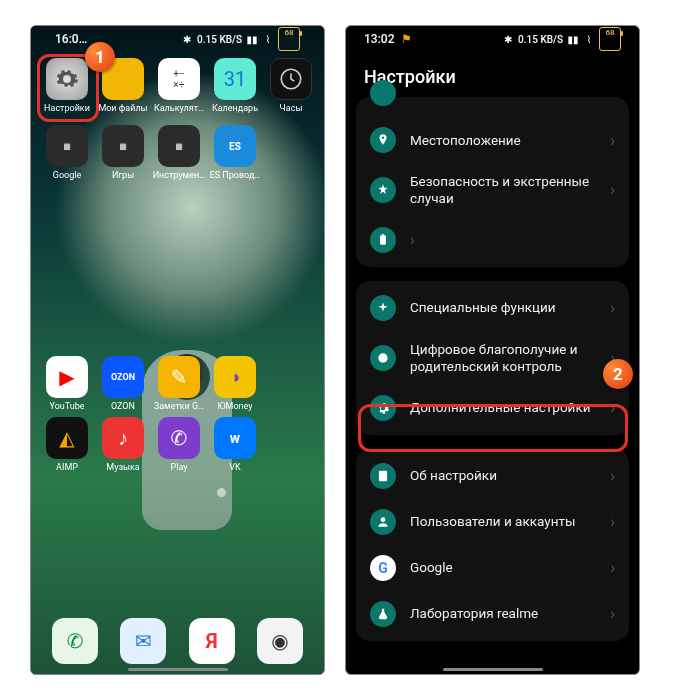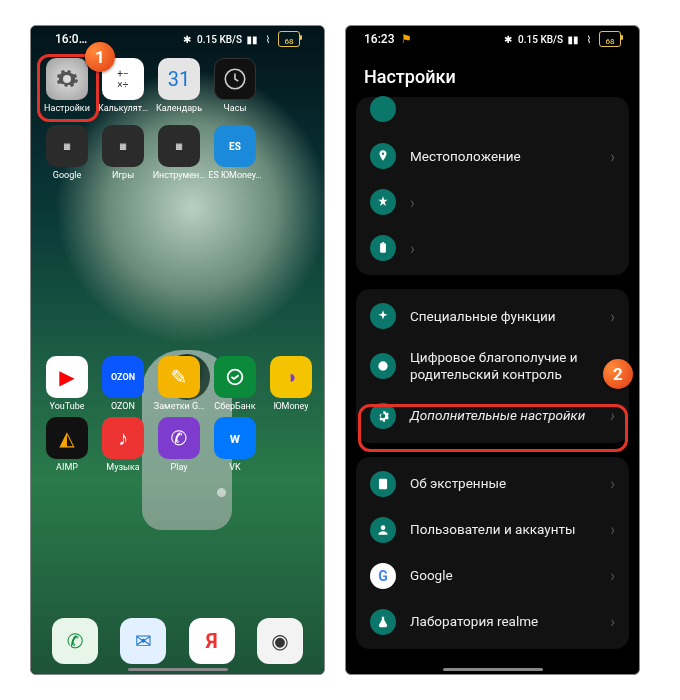--- a/index.html
+++ b/index.html
@@ -19,22 +19,22 @@
   }
   
   .status-bar {
     height: 26px; display: flex; justify-content: space-between;
     align-items: center; padding: 0 18px; font-size: 12px; font-weight: 500;
   }
   .status-left { display: flex; align-items: center; gap: 6px; }
   .status-right { display: flex; align-items: center; gap: 4px; font-size: 10px; }
   .status-ico { width: 12px; height: 12px; display: inline-flex; align-items: center; justify-content: center; }
   .battery {
-    width: 22px; height: 16px; border: 1px solid #e6c04a; border-radius: 3px;
-    display: flex; align-items: flex-end; justify-content: center;
+    width: 22px; height: 24px; border: 1px solid #e6c04a; border-radius: 3px;
+    display: flex; align-items: flex-start; justify-content: center;
     font-size: 8px; color: #e6c04a; position: relative;
   }
   .battery::after { content:""; position:absolute; right:-3px; top:3px; width:2px; height:5px; background:#e6c04a; border-radius:1px;}
   
   .home-bg {
     position: absolute; inset: 0;
     background:
       radial-gradient(ellipse 220px 220px at 55% 28%, #b8d0c0 0%, #6a8b7a 38%, rgba(0,0,0,0) 62%),
       radial-gradient(circle at 65% 72%, rgba(230,245,230,0.85) 0 4px, rgba(0,0,0,0) 5px),
       linear-gradient(180deg, #02141a 0%, #072a2e 18%, #0a3a38 30%, #1c5b44 50%, #2a7a4a 70%, #1d5338 100%);
@@ -70,21 +70,21 @@
     position:absolute; width:30px; height:30px; border-radius:50%;
     background: radial-gradient(circle at 30% 30%, #ff8a3a, #e23b12);
     color:#fff; font-weight:700; font-size:17px;
     display:flex;align-items:center;justify-content:center;
     box-shadow:0 1px 3px rgba(0,0,0,.5); z-index:6;
   }
   
   .ic-settings{background:radial-gradient(circle,#e0e0e0,#9e9e9e);} 
   .ic-files{background:#f2b705;}
   .ic-calc{background:#fff;}
-  .ic-cal{background:#e5e5e5;color:#1976d2;}
+  .ic-cal{background:#5eead4;color:#1976d2;}
   .ic-clock{background:#111;border:1px solid #333;}
   .ic-folder{background:#2b2b2b;}
   .ic-contacts{background:#0aa36f;}
   .ic-es{background:#1c8adb;border-radius:11px;}
   .ic-yt{background:#fff;color:#f00;}
   .ic-ozon{background:#0a57ff;color:#fff;font-size:9px;font-weight:700;}
   .ic-notes{background:#f4b400;}
   .ic-sber{background:#0a8a3a;}
   .ic-yoom{background:#f5c400;}
   .ic-play{background:#fff;}
@@ -138,20 +138,24 @@
     <div class="app-grid">
       <div class="app">
         <div class="app-ico ic-settings">
             <svg viewBox="0 0 24 24" width="24" height="24">
               <path fill="#555" d="M12 8a4 4 0 100 8 4 4 0 000-8zm9 4l2 1-1 3-2-.5a8 8 0 01-1.5 1.5l.5 2-3 1-1-2h-2l-1 2-3-1 .5-2A8 8 0 015 16.5L3 17l-1-3 2-1v-2l-2-1 1-3 2 .5A8 8 0 016.5 6L6 4l3-1 1 2h2l1-2 3 1-.5 2A8 8 0 0119 7.5l2-.5 1 3-2 1v2z"></path>
             </svg>
           </div>
         <div class="app-lbl">Настройки</div>
       </div>
       <div class="app">
+        <div class="app-ico ic-files"></div>
+        <div class="app-lbl">Мои файлы</div>
+      </div>
+      <div class="app">
         <div class="app-ico ic-calc">
             <span style="font-size:10px;color:#333;">+−<br>×÷</span>
           </div>
         <div class="app-lbl">Калькулят…</div>
       </div>
       <div class="app">
         <div class="app-ico ic-cal">31</div>
         <div class="app-lbl">Календарь</div>
       </div>
       <div class="app">
@@ -179,45 +183,36 @@
           <div class="app-lbl">Игры</div>
         </div>
       <div class="app">
           <div class="app-ico ic-folder">
             <span style="font-size:8px;">▦</span>
           </div>
           <div class="app-lbl">Инструмен…</div>
         </div>
       <div class="app">
           <div class="app-ico ic-es" style="color:#fff;font-size:10px;font-weight:700;">ES</div>
-          <div class="app-lbl">ES ЮMoney…</div>
+          <div class="app-lbl">ES Провод…</div>
         </div>
     </div>
 
     <div class="app-grid row3">
       <div class="app">
           <div class="app-ico ic-yt">▶</div>
           <div class="app-lbl">YouTube</div>
         </div>
       <div class="app">
           <div class="app-ico ic-ozon">OZON</div>
           <div class="app-lbl">OZON</div>
         </div>
       <div class="app">
           <div class="app-ico ic-notes">✎</div>
           <div class="app-lbl">Заметки G…</div>
-        </div>
-      <div class="app">
-          <div class="app-ico ic-sber">
-            <svg viewBox="0 0 24 24" width="22">
-              <circle cx="12" cy="12" r="8" fill="none" stroke="#fff" stroke-width="2"></circle>
-              <path d="M8 12l3 2 5-4" stroke="#fff" stroke-width="2" fill="none"></path>
-            </svg>
-          </div>
-          <div class="app-lbl">СберБанк</div>
         </div>
       <div class="app">
           <div class="app-ico ic-yoom">
             <span style="color:#7d3cce;font-size:18px;">◑</span>
           </div>
           <div class="app-lbl">ЮMoney</div>
         </div>
     </div>
 
     <div class="app-grid">
@@ -257,56 +252,57 @@
   <div class="nav-pill"></div>
   <div class="highlight-box" style="top:28px;left:6px;width:62px;height:68px;"></div>
   <div class="callout" style="top:16px;left:54px;">
       <span>1</span>
     </div>
 </div>
 
 <div class="phone">
   <div class="status-bar">
     <div class="status-left">
-      <span>16:23</span>
+      <span>13:02</span>
       <span class="status-ico" style="color:#f5a400;">⚑</span>
     </div>
     <div class="status-right">
       <span class="status-ico">✱</span>
       <span>0.15 KB/S</span>
       <span class="status-ico">▮▮</span>
       <span class="status-ico">⌇</span>
       <span class="battery">
           <span>68</span>
         </span>
     </div>
   </div>
   <div class="settings-title">Настройки</div>
 
   <div class="settings-scroll">
 
-    <div class="setgroup" style="padding-top:16px;">
+    <div class="setgroup" style="padding-top:0;">
       <div class="setrow" style="padding-top:0;min-height:20px;">
         <div class="ico" style="margin-top:-18px;"></div>
       </div>
       <div class="setrow">
         <div class="ico">
             <svg viewBox="0 0 24 24">
               <path d="M12 2a6 6 0 00-6 6c0 4 6 12 6 12s6-8 6-12a6 6 0 00-6-6zm0 8a2 2 0 110-4 2 2 0 010 4z"></path>
             </svg>
           </div>
         <div class="lbl">Местоположение</div>
         <div class="chev">›</div>
       </div>
       <div class="setrow">
         <div class="ico">
             <svg viewBox="0 0 24 24">
               <path d="M12 2l2 6h6l-5 4 2 7-5-4-5 4 2-7-5-4h6z"></path>
             </svg>
           </div>
+        <div class="lbl">Безопасность и экстренные случаи</div>
         <div class="chev">›</div>
       </div>
       <div class="setrow">
         <div class="ico">
             <svg viewBox="0 0 24 24">
               <rect x="7" y="4" width="10" height="16" rx="2"></rect>
               <rect x="10" y="2" width="4" height="2"></rect>
             </svg>
           </div>
         <div class="chev">›</div>
@@ -325,39 +321,39 @@
       </div>
       <div class="setrow">
         <div class="ico">
             <svg viewBox="0 0 24 24">
               <circle cx="12" cy="12" r="8"></circle>
             </svg>
           </div>
         <div class="lbl">Цифровое благополучие и родительский контроль</div>
         <div class="chev">›</div>
       </div>
-      <div class="setrow" style="position:relative;font-style:italic;">
+      <div class="setrow" style="position:relative;">
         <div class="ico">
             <svg viewBox="0 0 24 24">
               <path d="M12 8a4 4 0 100 8 4 4 0 000-8zm8 4l2 3-2 3-3-1-2 2 1 3h-4l-1-3-3 1-2-3 2-3-2-3 2-3 3 1 2-2-1-3h4l1 3 3-1 2 3-2 3z"></path>
             </svg>
           </div>
         <div class="lbl">Дополнительные настройки</div>
         <div class="chev">›</div>
       </div>
     </div>
 
     <div class="setgroup">
       <div class="setrow">
         <div class="ico">
             <svg viewBox="0 0 24 24">
               <rect x="5" y="3" width="14" height="18" rx="2"></rect>
             </svg>
           </div>
-        <div class="lbl">Об экстренные</div>
+        <div class="lbl">Об настройки</div>
         <div class="chev">›</div>
       </div>
       <div class="setrow">
         <div class="ico">
             <svg viewBox="0 0 24 24">
               <circle cx="12" cy="8" r="4"></circle>
               <path d="M4 20c0-4 4-6 8-6s8 2 8 6z"></path>
             </svg>
           </div>
         <div class="lbl">Пользователи и аккаунты</div>

